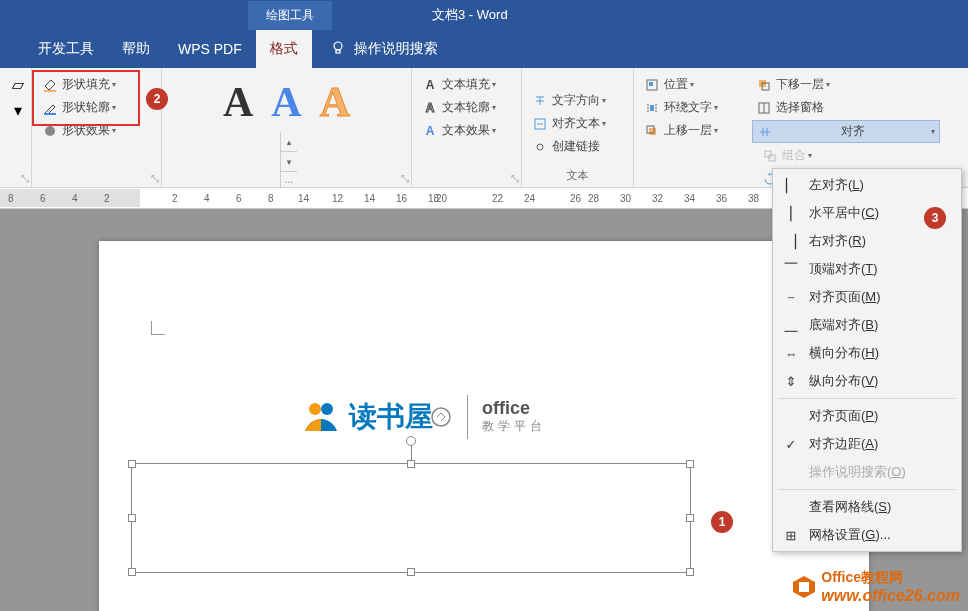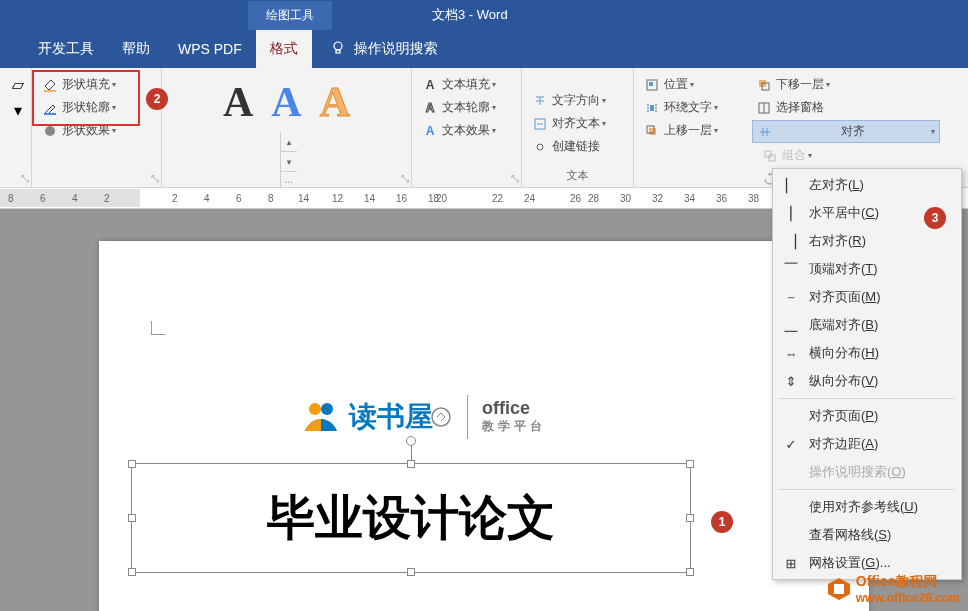--- a/index.html
+++ b/index.html
@@ -45,21 +45,21 @@
 
 .doc-area { position: absolute; top: 209px; left: 0; right: 0; bottom: 0; background: #969696; overflow: hidden; }
 .page { background: #fff; margin: 32px auto 0; width: 770px; height: 520px; position: relative; box-shadow: 0 0 5px rgba(0,0,0,0.3); }
 .page-margin-mark { position:absolute; top:80px; left:52px; width:14px; height:14px; border-left:1px solid #999; border-bottom:1px solid #999; }
 
 .logo-block { position: absolute; top: 154px; left: 200px; display: flex; align-items: center; }
 .logo-img { display:flex; align-items:center; }
 .logo-text1 { font-size: 28px; color: #0678be; font-weight: bold; margin-left: 6px; }
 .divider { width:1px; height:44px; background:#999; margin:0 14px; }
 .logo-text2 { font-size: 18px; color: #555; font-weight: bold; line-height: 1.1; }
-.logo-sub { font-size: 12px; color: #888; letter-spacing: 4px; font-weight: bold; }
+.logo-sub { font-size: 12px; color: #888; letter-spacing: 4px; }
 
 .textbox { position: absolute; top: 222px; left: 32px; width: 560px; height: 110px; border: 1px solid #888; display: flex; align-items: center; justify-content: center; }
 .textbox .handle { width: 8px; height: 8px; background: #fff; border: 1px solid #888; position: absolute; }
 .h-nw{top:-4px;left:-4px}.h-n{top:-4px;left:50%;margin-left:-4px}.h-ne{top:-4px;right:-4px}
 .h-w{top:50%;left:-4px;margin-top:-4px}.h-e{top:50%;right:-4px;margin-top:-4px}
 .h-sw{bottom:-4px;left:-4px}.h-s{bottom:-4px;left:50%;margin-left:-4px}.h-se{bottom:-4px;right:-4px}
 .rotate-handle{width:10px;height:10px;border-radius:50%;background:#fff;border:1px solid #888;position:absolute;top:-28px;left:50%;margin-left:-5px}
 .rotate-line{width:1px;height:18px;background:#888;position:absolute;top:-22px;left:50%}
 .textbox-text { font-size: 48px; font-weight: bold; color: #000; }
 
@@ -67,21 +67,21 @@
 .align-menu .item { display: flex; align-items: center; padding: 5px 12px 5px 8px; cursor: pointer; color: #333; }
 .align-menu .item.disabled { color: #aaa; }
 .align-menu .item .icon { width: 20px; margin-right: 8px; display:flex; justify-content:center; }
 .align-menu .item u { text-decoration: underline; }
 .align-menu .sep { height: 1px; background: #d4d4d4; margin: 3px 6px; }
 .align-menu .check { width:20px; margin-right:8px; text-align:center; }
 
 .align-btn-active { background: #c7d8ef; border:1px solid #9bb8dc;justify-content:space-between; }
 
 .watermark { position: absolute; right: 8px; bottom: 6px; font-size: 14px; font-weight: bold; color: #de6a10; z-index: 60; display:flex; align-items:center; }
-.watermark-sub { font-size:12px; color:#de6a10; }
+.watermark-sub { font-size:16px; color:#de6a10;font-style:italic; }
 </style>
 </head>
 <body>
 
 <div class="title-bar">
   <div class="tool-tab">绘图工具</div>
   <div class="doc-title">文档3 - Word</div>
 </div>
 
 <div class="tab-bar">
@@ -375,21 +375,20 @@
       <div class="rotate-line"></div>
       <div class="rotate-handle"></div>
       <div class="handle h-nw"></div>
       <div class="handle h-n"></div>
       <div class="handle h-ne"></div>
       <div class="handle h-w"></div>
       <div class="handle h-e"></div>
       <div class="handle h-sw"></div>
       <div class="handle h-s"></div>
       <div class="handle h-se"></div>
-      <span class="textbox-text">毕业设计论文</span>
     </div>
 
     <div class="circle-marker" style="top:270px;left:612px">1</div>
   </div>
 </div>
 
 <div class="align-menu">
   <div class="item">
       <span class="icon">▏</span>
       <span><span>左对齐</span>(<u>L</u>)</span>
@@ -429,24 +428,20 @@
     </div>
   <div class="item">
       <span class="check">✓</span>
       <span><span>对齐边距</span>(<u>A</u>)</span>
     </div>
   <div class="item disabled">
       <span class="check"></span>
       <span><span>操作说明搜索</span>(<u>O</u>)</span>
     </div>
   <div class="sep"></div>
-  <div class="item">
-      <span class="check"></span>
-      <span><span>使用对齐参考线</span>(<u>U</u>)</span>
-    </div>
   <div class="item">
       <span class="check"></span>
       <span><span>查看网格线</span>(<u>S</u>)</span>
     </div>
   <div class="item">
       <span class="icon">⊞</span>
       <span><span>网格设置</span>(<u>G</u>)...</span>
     </div>
 </div>
 

